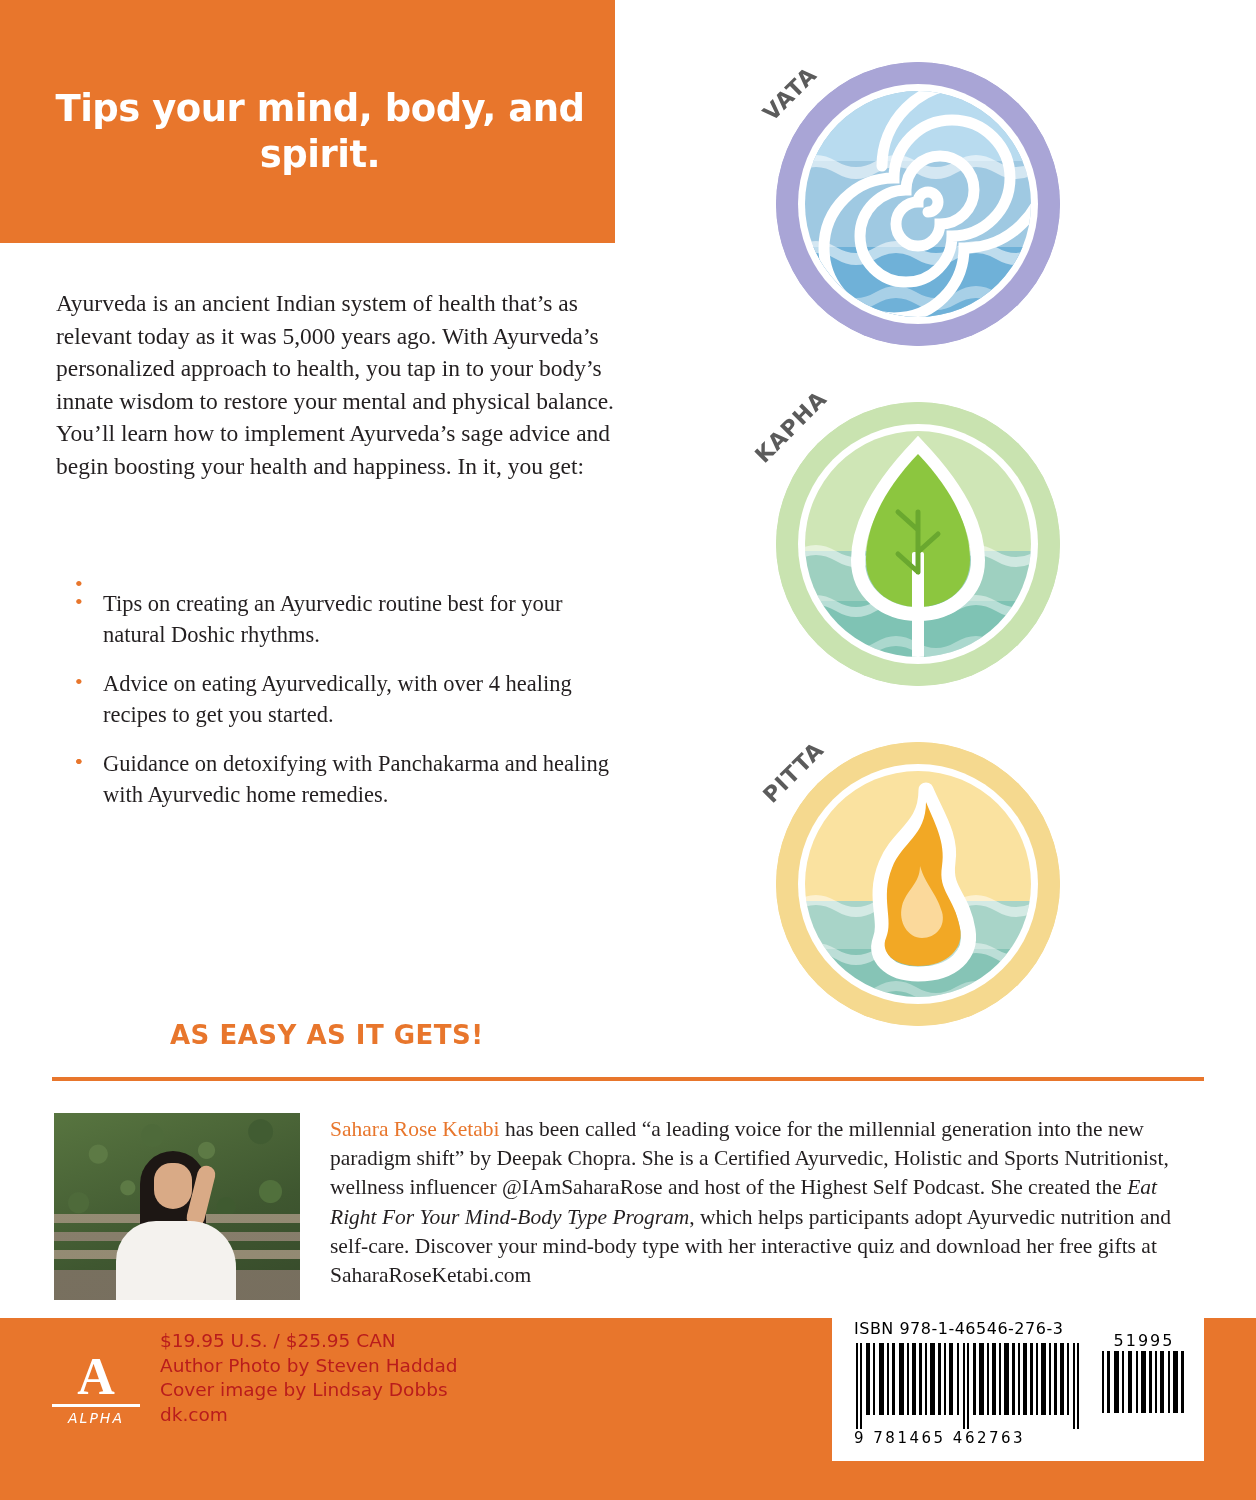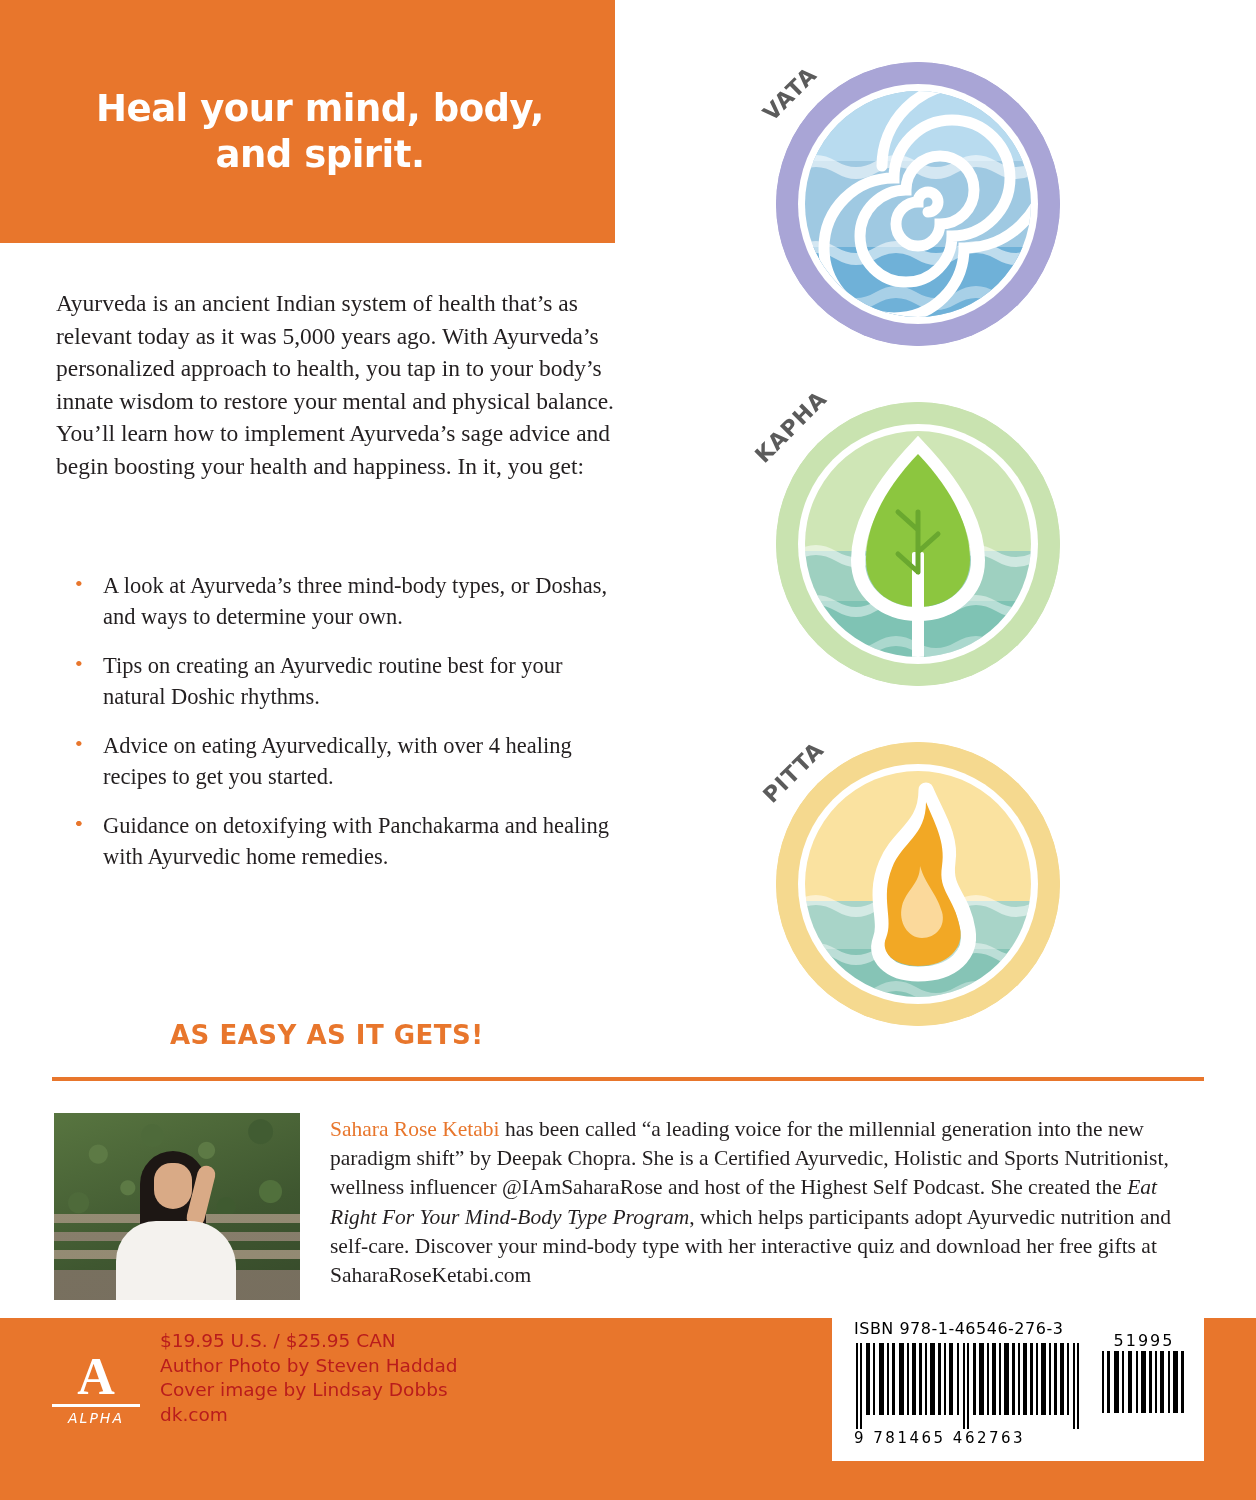--- a/index.html
+++ b/index.html
@@ -335,29 +335,28 @@
   #dosha-pitta { left: 740px; top: 742px; }
   #dosha-pitta .circle { background: #f5d98f; }
   #dosha-pitta .label { left: 18px; top: 48px; }
 </style>
 </head>
 <body>
 
 <div class="page">
 
   <div class="headline-block">
-    <div class="headline-text">Heal your mind, body, and spirit.</div>
+    <div class="headline-text">Tips your mind, body, and spirit.</div>
   </div>
 
   <div class="body-copy">Ayurveda is an ancient Indian system of health that’s as relevant today as it was 5,000 years ago. With Ayurveda’s personalized approach to health, you tap in to your body’s innate wisdom to restore your mental and physical balance. You’ll learn how to implement Ayurveda’s sage advice and begin boosting your health and happiness. In it, you get:</div>
 
   <div class="bullets">
     <div class="bullet">
       <span class="dot">•</span>
-      <span>A look at Ayurveda’s three mind-body types, or Doshas, and ways to determine your own.</span>
     </div>
     <div class="bullet">
       <span class="dot">•</span>
       <span>Tips on creating an Ayurvedic routine best for your natural Doshic rhythms.</span>
     </div>
     <div class="bullet">
       <span class="dot">•</span>
       <span>Advice on eating Ayurvedically, with over 4 healing recipes to get you started.</span>
     </div>
     <div class="bullet">

